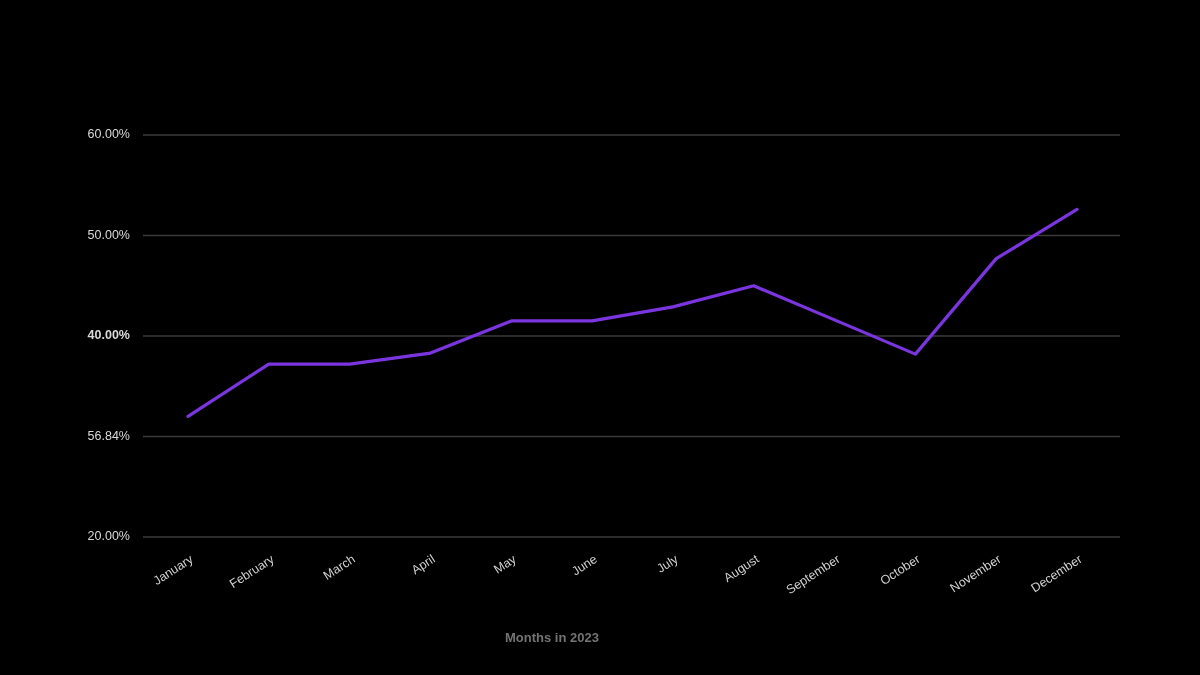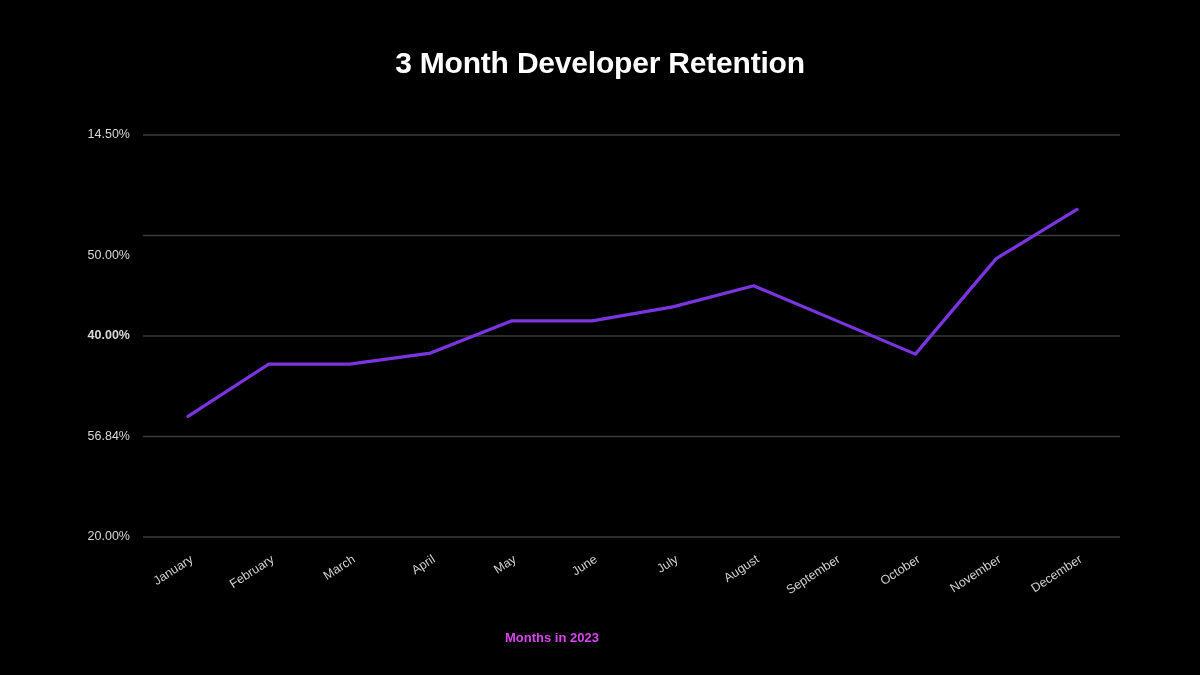--- a/index.html
+++ b/index.html
@@ -46,21 +46,21 @@
     white-space: nowrap;
   }
   .x-axis-title {
     position: absolute;
     top: 630px;
     left: 0;
     width: 1104px;
     text-align: center;
     font-size: 13px;
     font-weight: bold;
-    color: #d946ef;
+    color: #737373;
   }
   .plot-svg {
     position: absolute;
     left: 0;
     top: 0;
   }
   .y-tick-label {
     position: absolute;
     width: 80px;
     text-align: right;
@@ -76,38 +76,37 @@
     transform-origin: right top;
     transform: rotate(-33deg);
     text-align: right;
   }
 </style>
 </head>
 <body>
 
 <div id="chart-root">
 
-  <div class="chart-title">3 Month Developer Retention</div>
 
   <div class="y-axis-title">Retention Rate</div>
 
   <svg class="plot-svg" width="1200" height="675">
     <g id="gridlines">
         <line x1="143" x2="1120" y1="135" y2="135" stroke="#3a3a3a" stroke-width="1.6"></line>
         <line x1="143" x2="1120" y1="235.5" y2="235.5" stroke="#3a3a3a" stroke-width="1.6"></line>
         <line x1="143" x2="1120" y1="336" y2="336" stroke="#3a3a3a" stroke-width="1.6"></line>
         <line x1="143" x2="1120" y1="436.5" y2="436.5" stroke="#3a3a3a" stroke-width="1.6"></line>
         <line x1="143" x2="1120" y1="537" y2="537" stroke="#3a3a3a" stroke-width="1.6"></line>
       </g>
     <polyline id="data-line" fill="none" stroke="#7B35E0" stroke-width="3.2" stroke-linejoin="round" stroke-linecap="round" points="188.0,416.4 268.8,364.1 349.6,364.1 430.5,353.1 511.3,320.9 592.1,320.9 672.9,306.9 753.7,285.8 834.5,319.9 915.4,354.1 996.2,258.6 1077.0,209.4"></polyline>
   </svg>
 
   <div id="y-tick-labels">
-      <div class="y-tick-label" style="left: 50px; top: 127px;">14.50%</div>
-      <div class="y-tick-label" style="left: 50px; top: 227.5px; margin-top: 20px;">50.00%</div>
+      <div class="y-tick-label" style="left: 50px; top: 127px;">60.00%</div>
+      <div class="y-tick-label" style="left: 50px; top: 227.5px;">50.00%</div>
       <div class="y-tick-label" style="left: 50px; top: 328px; font-weight: bold;">40.00%</div>
       <div class="y-tick-label" style="left: 50px; top: 428.5px;">56.84%</div>
       <div class="y-tick-label" style="left: 50px; top: 529px;">20.00%</div>
     </div>
   <div id="x-tick-labels">
       <div class="x-tick-label" style="left: 48px; top: 552px; width: 140px;">January</div>
       <div class="x-tick-label" style="left: 128.818px; top: 552px; width: 140px;">February</div>
       <div class="x-tick-label" style="left: 209.636px; top: 552px; width: 140px;">March</div>
       <div class="x-tick-label" style="left: 290.455px; top: 552px; width: 140px;">April</div>
       <div class="x-tick-label" style="left: 371.273px; top: 552px; width: 140px;">May</div>

